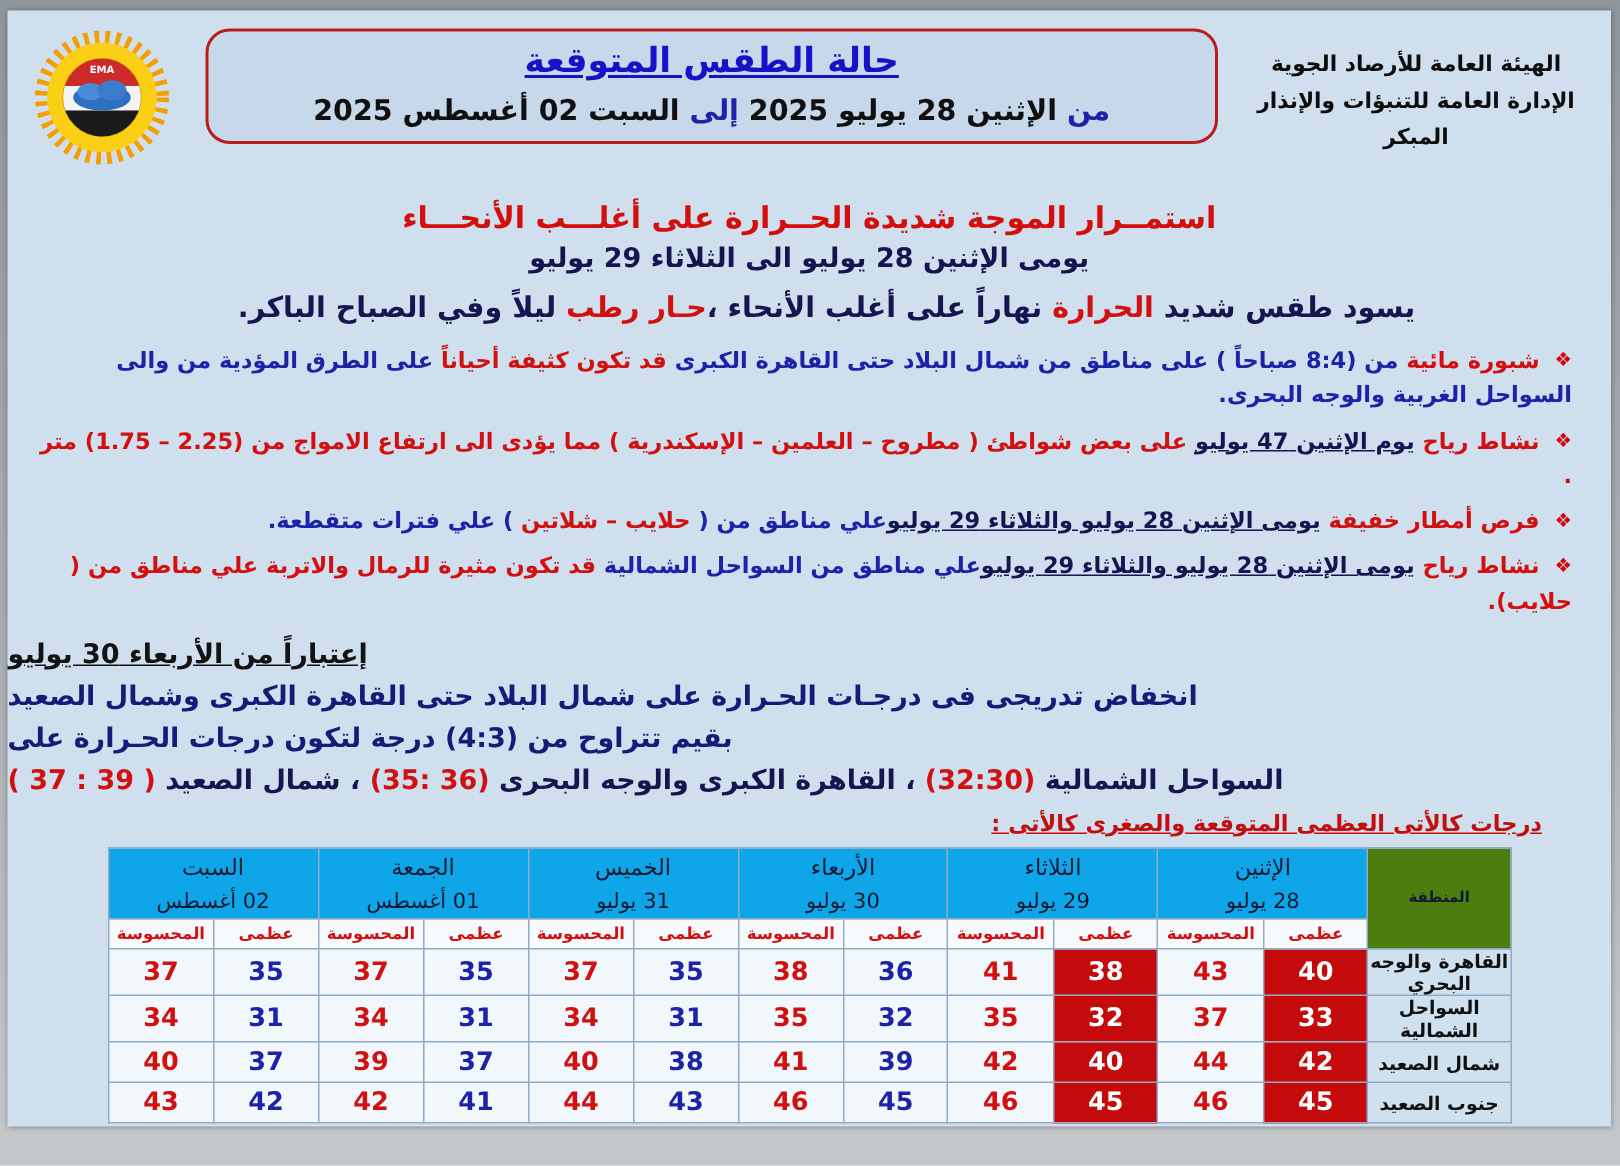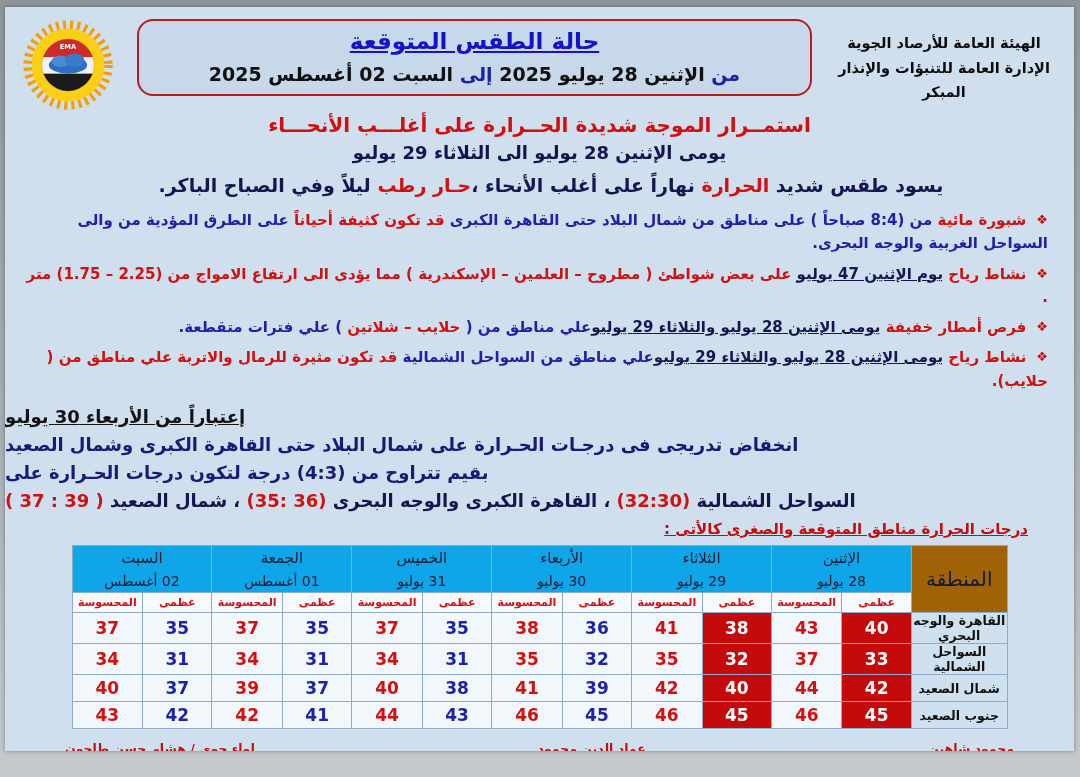--- a/index.html
+++ b/index.html
@@ -18,41 +18,41 @@
   .header{display:flex;align-items:flex-start;padding:10px 14px 0 14px;}
   .org{width:232px;text-align:center;font-weight:bold;font-size:14.5px;color:#0d0d0d;line-height:1.7;padding-top:14px;}
   .titlebox{
     flex:1;margin:2px 16px 0 20px;background:#c6d8ea;border:2px solid #b91c1c;
     border-radius:16px;text-align:center;padding:7px 10px 9px 10px;
   }
   .title{color:#1512c8;font-size:23px;font-weight:bold;text-decoration:underline;}
   .dateline{margin-top:9px;font-size:19px;font-weight:bold;color:#101010;}
   .logo{width:98px;height:96px;flex:0 0 auto;}
   
-  .h1{text-align:center;color:#d40d0d;font-weight:bold;font-size:20px;margin-top:0;}
+  .h1{text-align:center;color:#d40d0d;font-weight:bold;font-size:20px;margin-top:20px;}
   .h2{text-align:center;color:#14154f;font-weight:bold;font-size:18px;margin-top:5px;}
   .h3{text-align:center;font-weight:bold;font-size:19px;margin-top:11px;padding-left:23px;}
   
   .bullets{padding:6px 26px 0 14px;}
   .bullet{font-size:15px;font-weight:bold;line-height:1.55;margin-top:7px;text-align:right;}
   .marker{color:#cf0a0a;margin-left:10px;font-size:13px;position:relative;top:-1px;}
   
   .c-red{color:#d21010;}
   .c-blue{color:#1c23a8;}
   .c-navy{color:#15164f;}
   .c-black{color:#101010;}
   .u{text-decoration:underline;}
   
   .s2h{text-align:left;font-size:18px;font-weight:bold;color:#131313;text-decoration:underline;margin-top:13px;}
   .s2p{text-align:left;font-size:18px;font-weight:bold;color:#181a78;margin-top:7px;}
   .tintro{text-align:right;margin:9px 46px 0 0;font-size:15px;font-weight:bold;color:#c40d0d;text-decoration:underline;}
   
   table.temps{width:936px;margin:7px auto 0 auto;border-collapse:collapse;direction:rtl;}
   table.temps th,table.temps td{border:1px solid #8fabc7;text-align:center;vertical-align:middle;padding:0;}
-  .region-h{background:#a16207;color:#0f1b33;font-size:20px;font-weight:normal;width:96px;}
+  .region-h{background:#4d7c0f;color:#0f1b33;font-size:10px;font-weight:bold;width:96px;}
   .day-h{background:#0ea5e9;color:#0f1b33;font-weight:normal;padding:3px 2px;line-height:1.6;}
   .day-h .dname{font-size:15px;}
   .day-h .ddate{font-size:14px;}
   .sub-h{background:#f6fafd;color:#d21010;font-size:11px;font-weight:bold;height:19px;}
   .region-c{background:#cfe0ef;font-size:12.5px;font-weight:bold;color:#101010;}
   td.val{background:#f2f7fc;font-size:17px;font-weight:bold;height:26px;width:70px;}
   td.max{color:#1c23a8;}
   td.feels{color:#d21010;}
   td.hl{background:#c40a0a !important;color:#ffffff !important;}
   
@@ -113,21 +113,21 @@
       </div>
       <div class="bullet">
         <span class="marker">❖</span><span><span class="c-red">نشاط رياح </span><span class="c-navy u">يومى الإثنين 28 يوليو والثلاثاء 29 يوليو</span><span class="c-blue">علي مناطق من السواحل الشمالية </span><span class="c-red">قد تكون مثيرة للرمال والاتربة علي مناطق من ( حلايب).</span></span>
       </div>
     </div>
 
     <div class="s2h">إعتباراً من الأربعاء 30 يوليو</div>
     <div class="s2p">انخفاض تدريجى فى درجـات الحـرارة على شمال البلاد حتى القاهرة الكبرى وشمال الصعيد</div>
     <div class="s2p">بقيم تتراوح من (4:3) درجة لتكون درجات الحـرارة على</div>
     <div class="s2p"><span class="c-navy">السواحل الشمالية </span><span class="c-red" dir="ltr">(32:30)</span><span class="c-navy"> ، القاهرة الكبرى والوجه البحرى </span><span class="c-red" dir="ltr">(35: 36)</span><span class="c-navy"> ، شمال الصعيد </span><span class="c-red" dir="ltr">( 37 : 39 )</span></div>
-    <div class="tintro">درجات الحرارة مناطق المتوقعة والصغرى كالأتى :</div>
+    <div class="tintro">درجات كالأتى العظمى المتوقعة والصغرى كالأتى :</div>
 
     <table class="temps">
       <thead>
           <tr>
             <th rowspan="2" class="region-h">المنطقة</th>
             <th colspan="2" class="day-h">
               <div class="dname">الإثنين</div>
               <div class="ddate">28 يوليو</div>
             </th>
             <th colspan="2" class="day-h">

